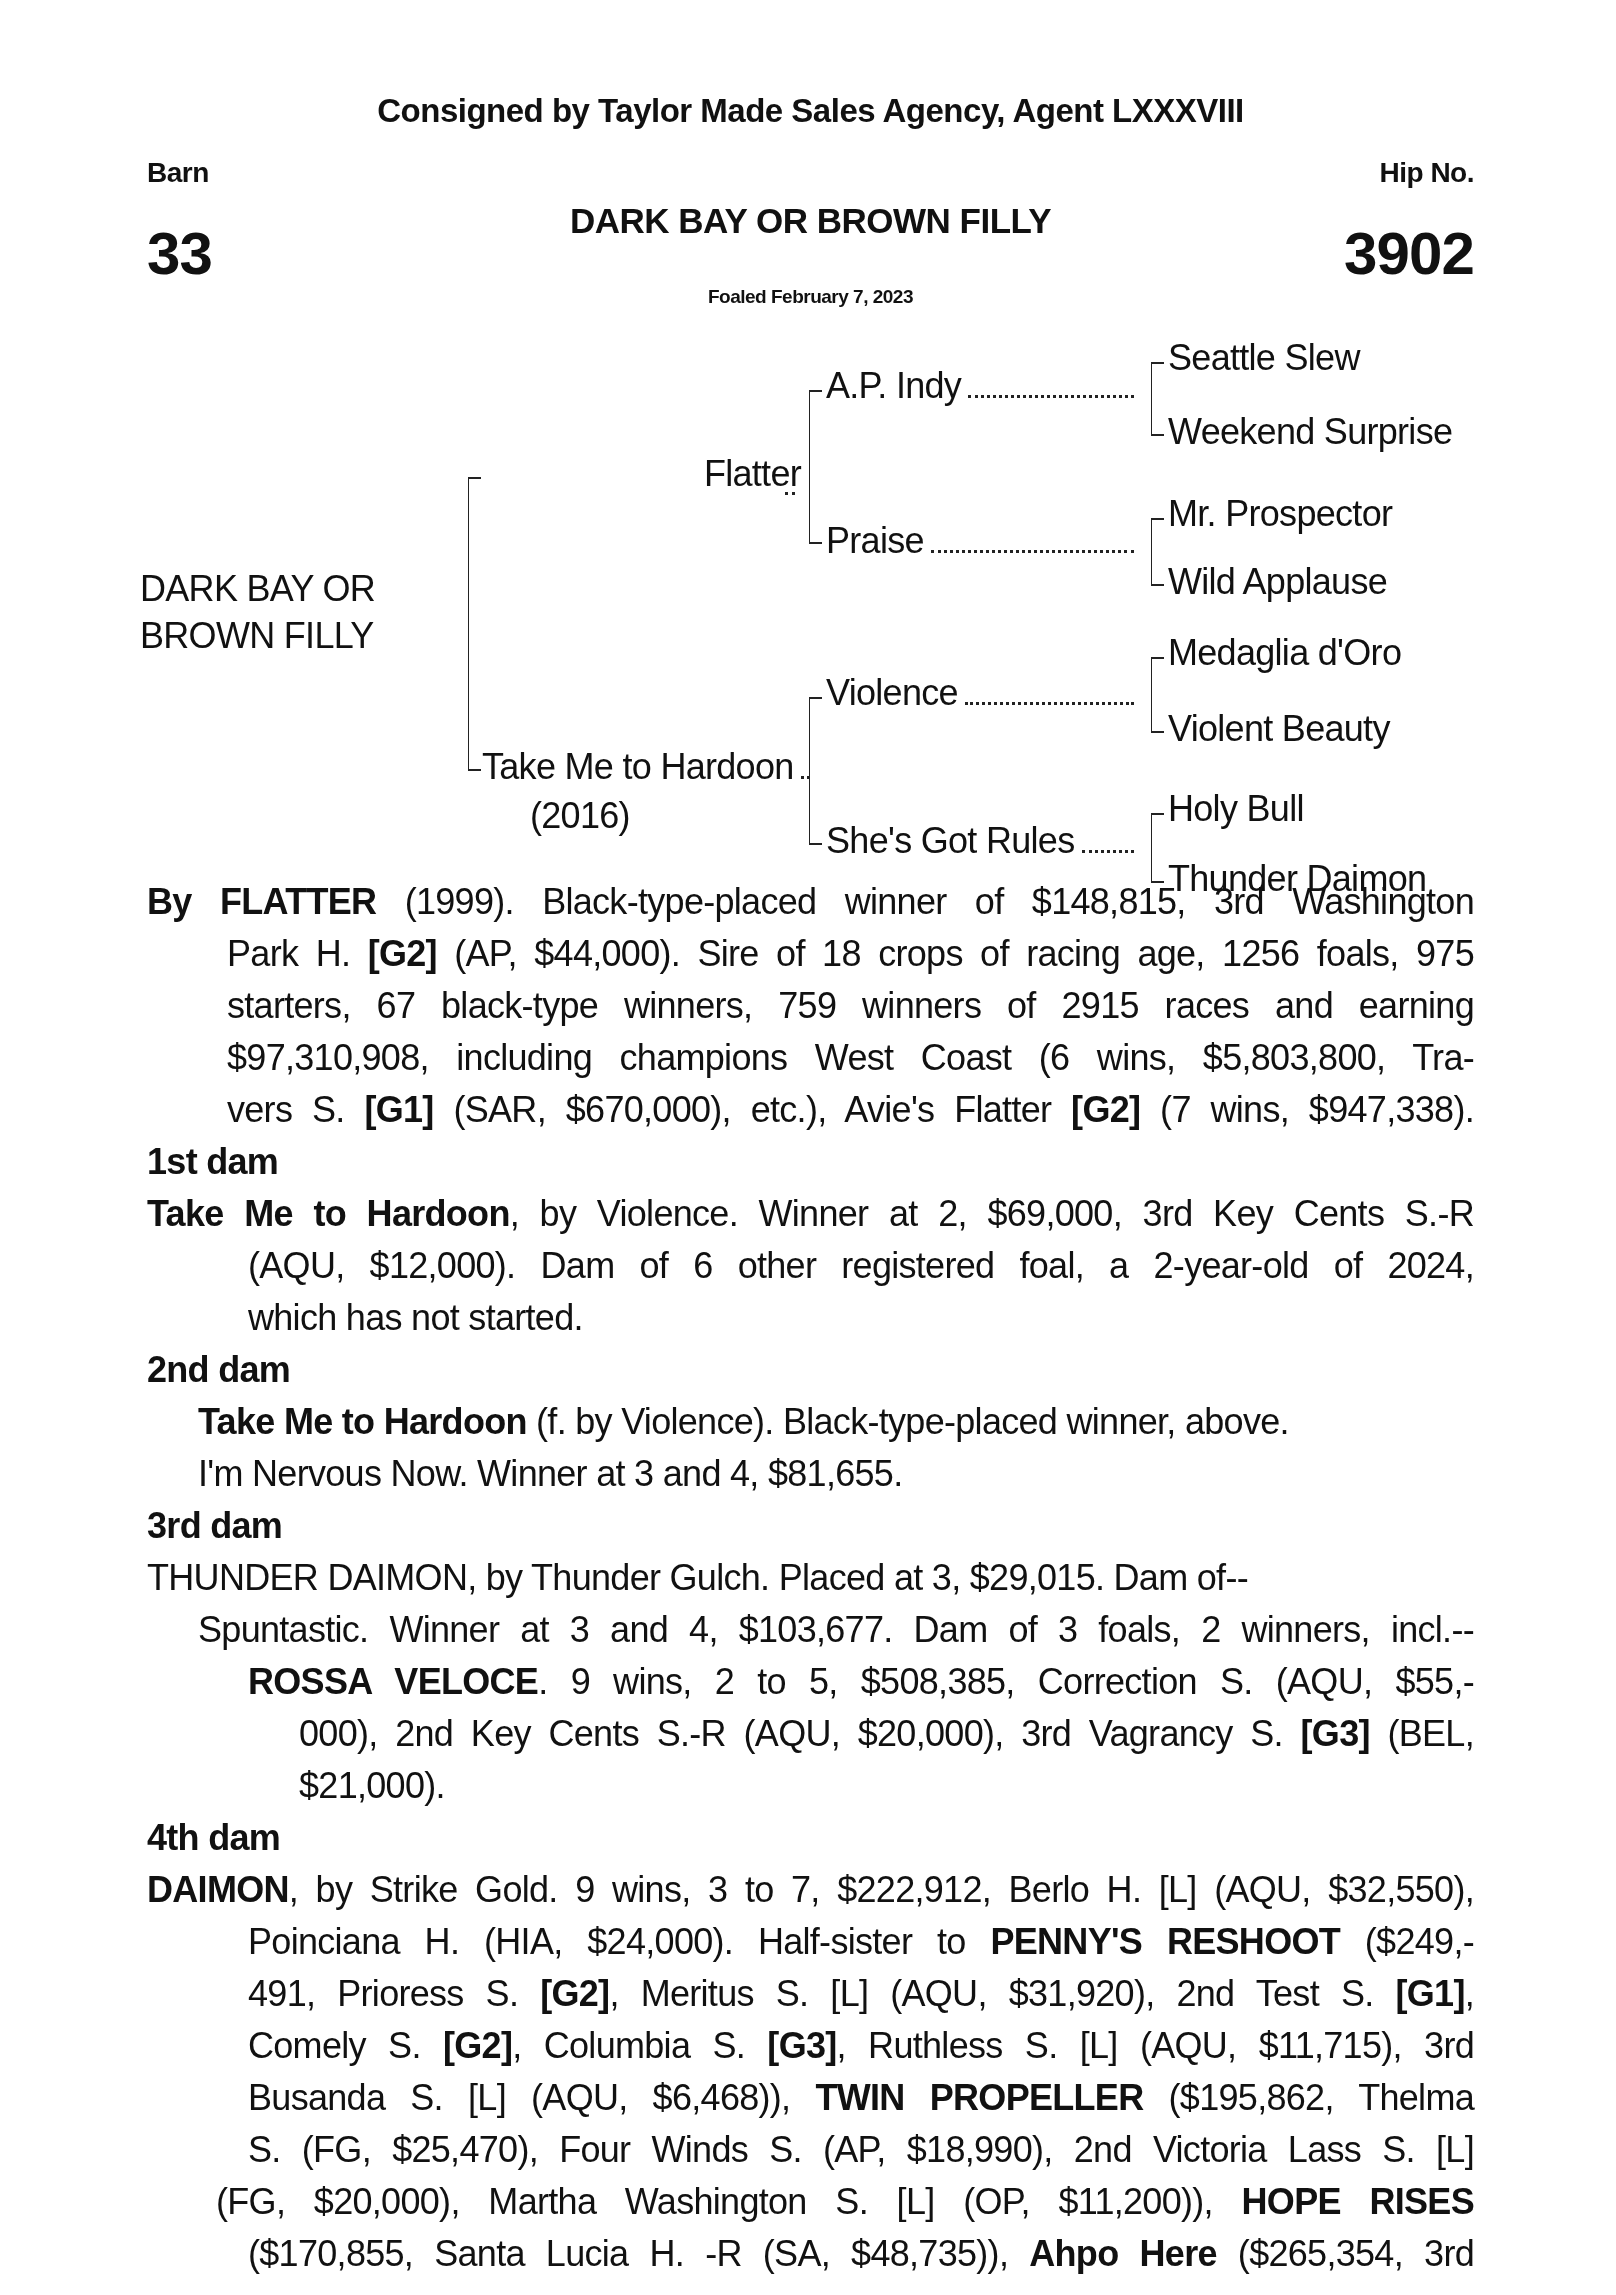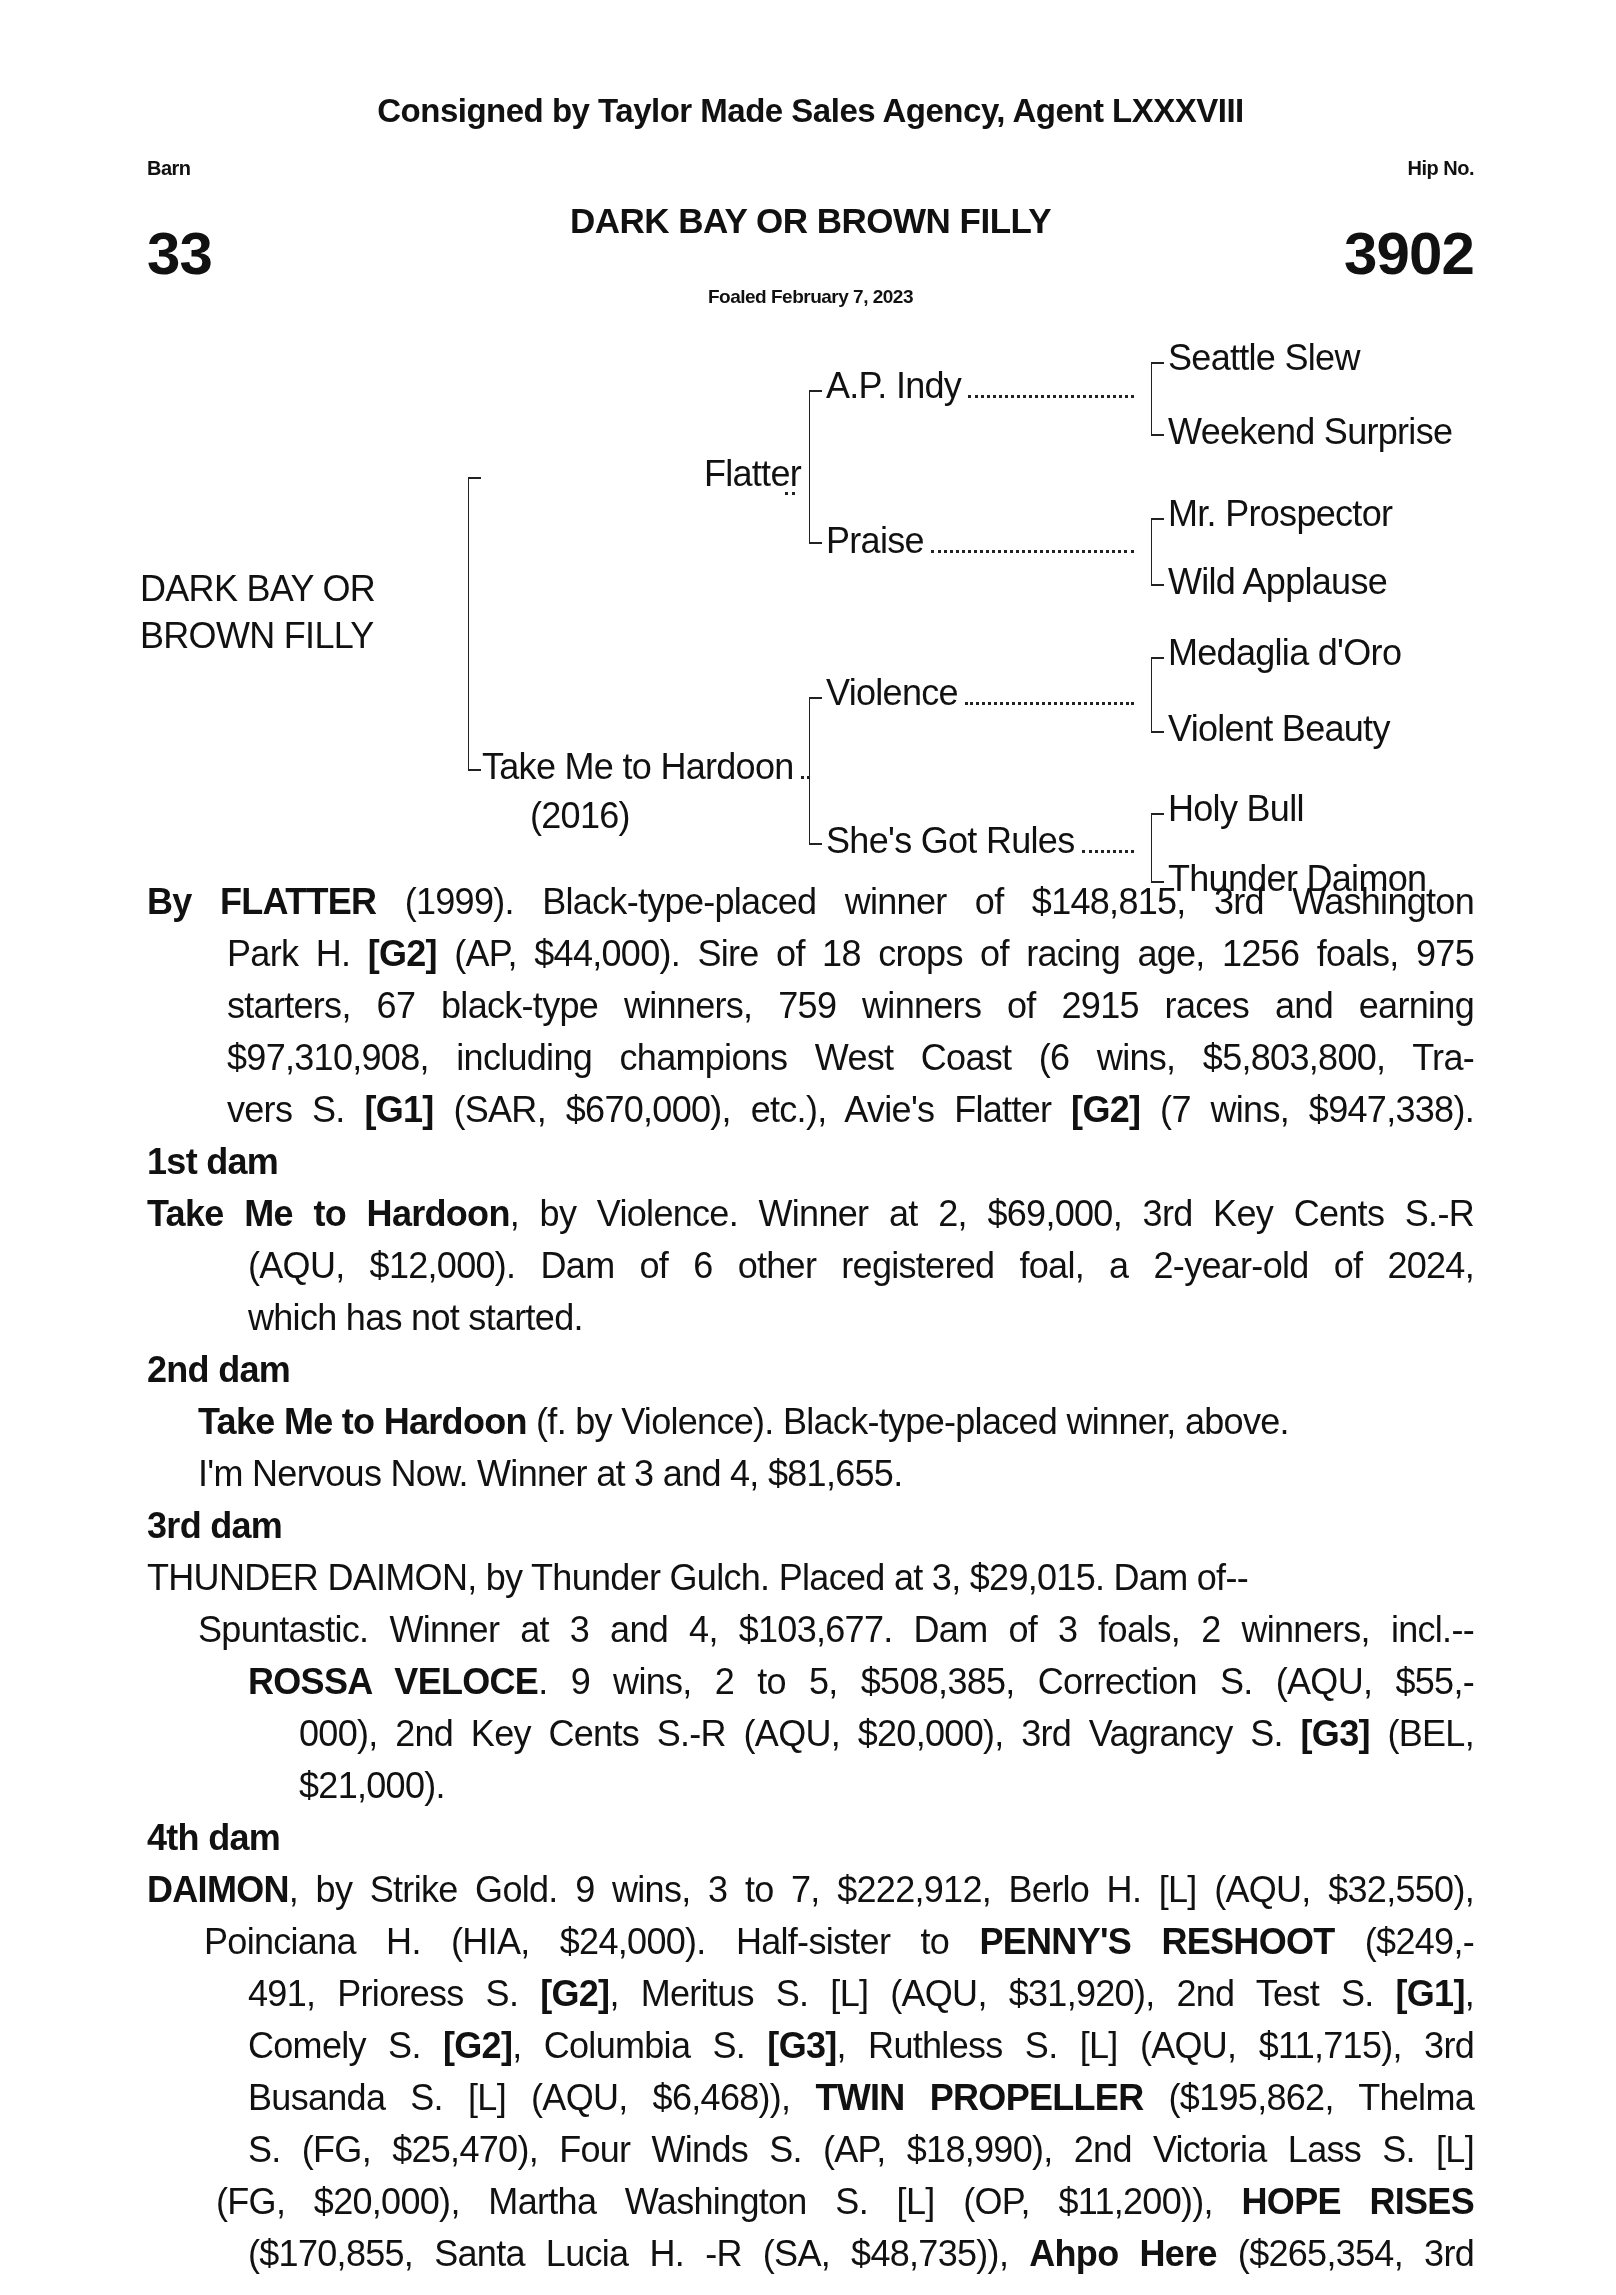--- a/index.html
+++ b/index.html
@@ -5,21 +5,21 @@
   html,body{margin:0;padding:0;background:#ffffff;}
   body{
     width:1616px;height:3227px;position:relative;overflow:hidden;
     font-family:"Liberation Sans","DejaVu Sans",sans-serif;
     color:#111;
   }
   .abs{position:absolute;}
   
   .consigned{left:147px;top:92px;width:1327px;text-align:center;
     font-size:33px;font-weight:700;letter-spacing:-0.5px;}
-  .corner-label{font-size:20px;font-weight:700;letter-spacing:-0.5px;}
+  .corner-label{font-size:28px;font-weight:700;letter-spacing:-0.5px;}
   .corner-value{font-size:60px;font-weight:700;letter-spacing:-0.9px;}
   .barn-label{left:147px;top:157px;}
   .barn-value{left:147px;top:219px;text-align:center;}
   .hip-label{left:1244px;top:157px;width:230px;text-align:right;}
   .hip-value{left:1244px;top:219px;width:230px;text-align:right;}
   .page-title{left:147px;top:201px;width:1327px;text-align:center;
     font-size:35px;font-weight:700;letter-spacing:-0.5px;}
   .foaled-line{left:147px;top:286px;width:1327px;text-align:center;
     font-size:19px;font-weight:700;letter-spacing:-0.5px;}
   
@@ -132,21 +132,21 @@
     <div class="line" style="margin-left: 51px;"><b>Take Me to Hardoon</b><span> (f. by Violence). Black-type-placed winner, above.</span></div>
     <div class="line" style="margin-left: 51px;"><span>I'm Nervous Now. Winner at 3 and 4, $81,655.</span></div>
     <div class="line" style="margin-left: 0px;"><b>3rd dam</b></div>
     <div class="line" style="margin-left: 0px;"><span>THUNDER DAIMON, by Thunder Gulch. Placed at 3, $29,015. Dam of--</span></div>
     <div class="line j" style="margin-left: 51px;"><span>Spuntastic. Winner at 3 and 4, $103,677. Dam of 3 foals, 2 winners, incl.--</span></div>
     <div class="line j" style="margin-left: 101px;"><b>ROSSA VELOCE</b><span>. 9 wins, 2 to 5, $508,385, Correction S. (AQU, $55,-</span></div>
     <div class="line j" style="margin-left: 152px;"><span>000), 2nd Key Cents S.-R (AQU, $20,000), 3rd Vagrancy S. </span><b>[G3]</b><span> (BEL,</span></div>
     <div class="line" style="margin-left: 152px;"><span>$21,000).</span></div>
     <div class="line" style="margin-left: 0px;"><b>4th dam</b></div>
     <div class="line j" style="margin-left: 0px;"><b>DAIMON</b><span>, by Strike Gold. 9 wins, 3 to 7, $222,912, Berlo H. [L] (AQU, $32,550),</span></div>
-    <div class="line j" style="margin-left: 57px;"><span>Poinciana H. (HIA, $24,000). Half-sister to </span><b>PENNY'S RESHOOT</b><span> ($249,-</span></div>
+    <div class="line j" style="margin-left: 101px;"><span>Poinciana H. (HIA, $24,000). Half-sister to </span><b>PENNY'S RESHOOT</b><span> ($249,-</span></div>
     <div class="line j" style="margin-left: 101px;"><span>491, Prioress S. </span><b>[G2]</b><span>, Meritus S. [L] (AQU, $31,920), 2nd Test S. </span><b>[G1]</b><span>,</span></div>
     <div class="line j" style="margin-left: 101px;"><span>Comely S. </span><b>[G2]</b><span>, Columbia S. </span><b>[G3]</b><span>, Ruthless S. [L] (AQU, $11,715), 3rd</span></div>
     <div class="line j" style="margin-left: 101px;"><span>Busanda S. [L] (AQU, $6,468)), </span><b>TWIN PROPELLER</b><span> ($195,862, Thelma</span></div>
     <div class="line j" style="margin-left: 101px;"><span>S. (FG, $25,470), Four Winds S. (AP, $18,990), 2nd Victoria Lass S. [L]</span></div>
     <div class="line j" style="margin-left: 69px;"><span>(FG, $20,000), Martha Washington S. [L] (OP, $11,200)), </span><b>HOPE RISES</b></div>
     <div class="line j" style="margin-left: 101px;"><span>($170,855, Santa Lucia H. -R (SA, $48,735)), </span><b>Ahpo Here</b><span> ($265,354, 3rd</span></div>
   </div>
 
 
 </body></html>

